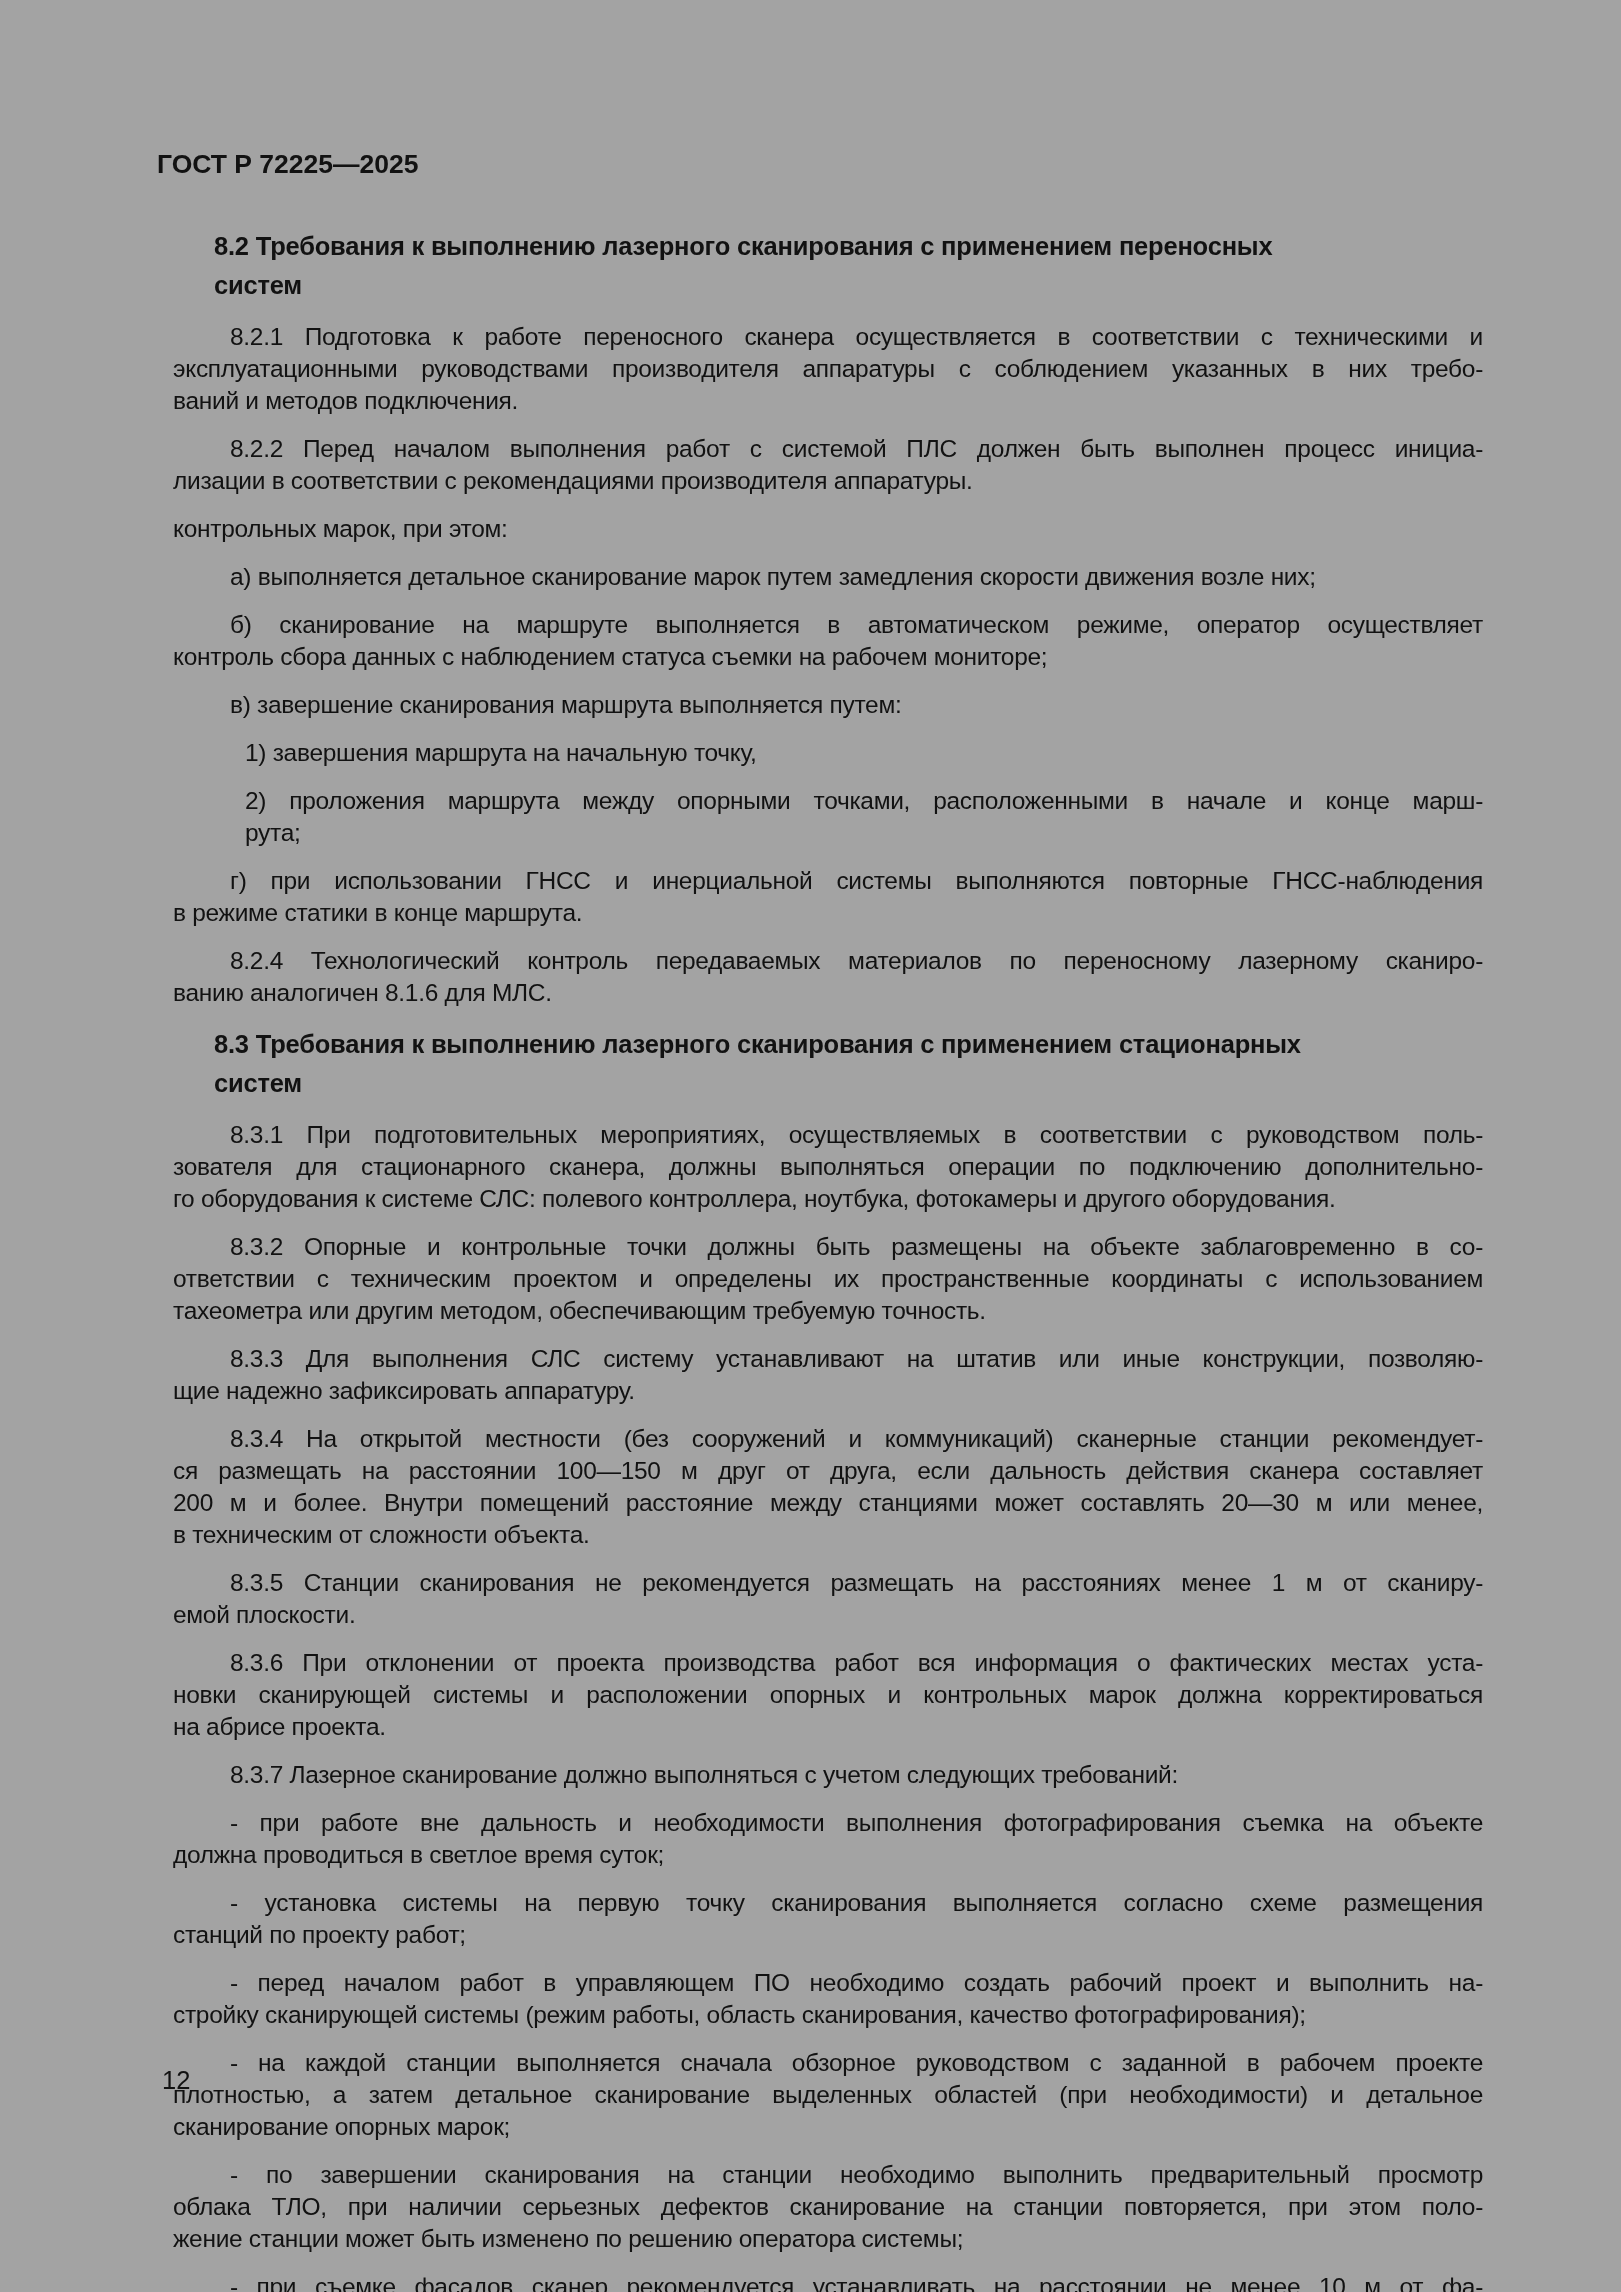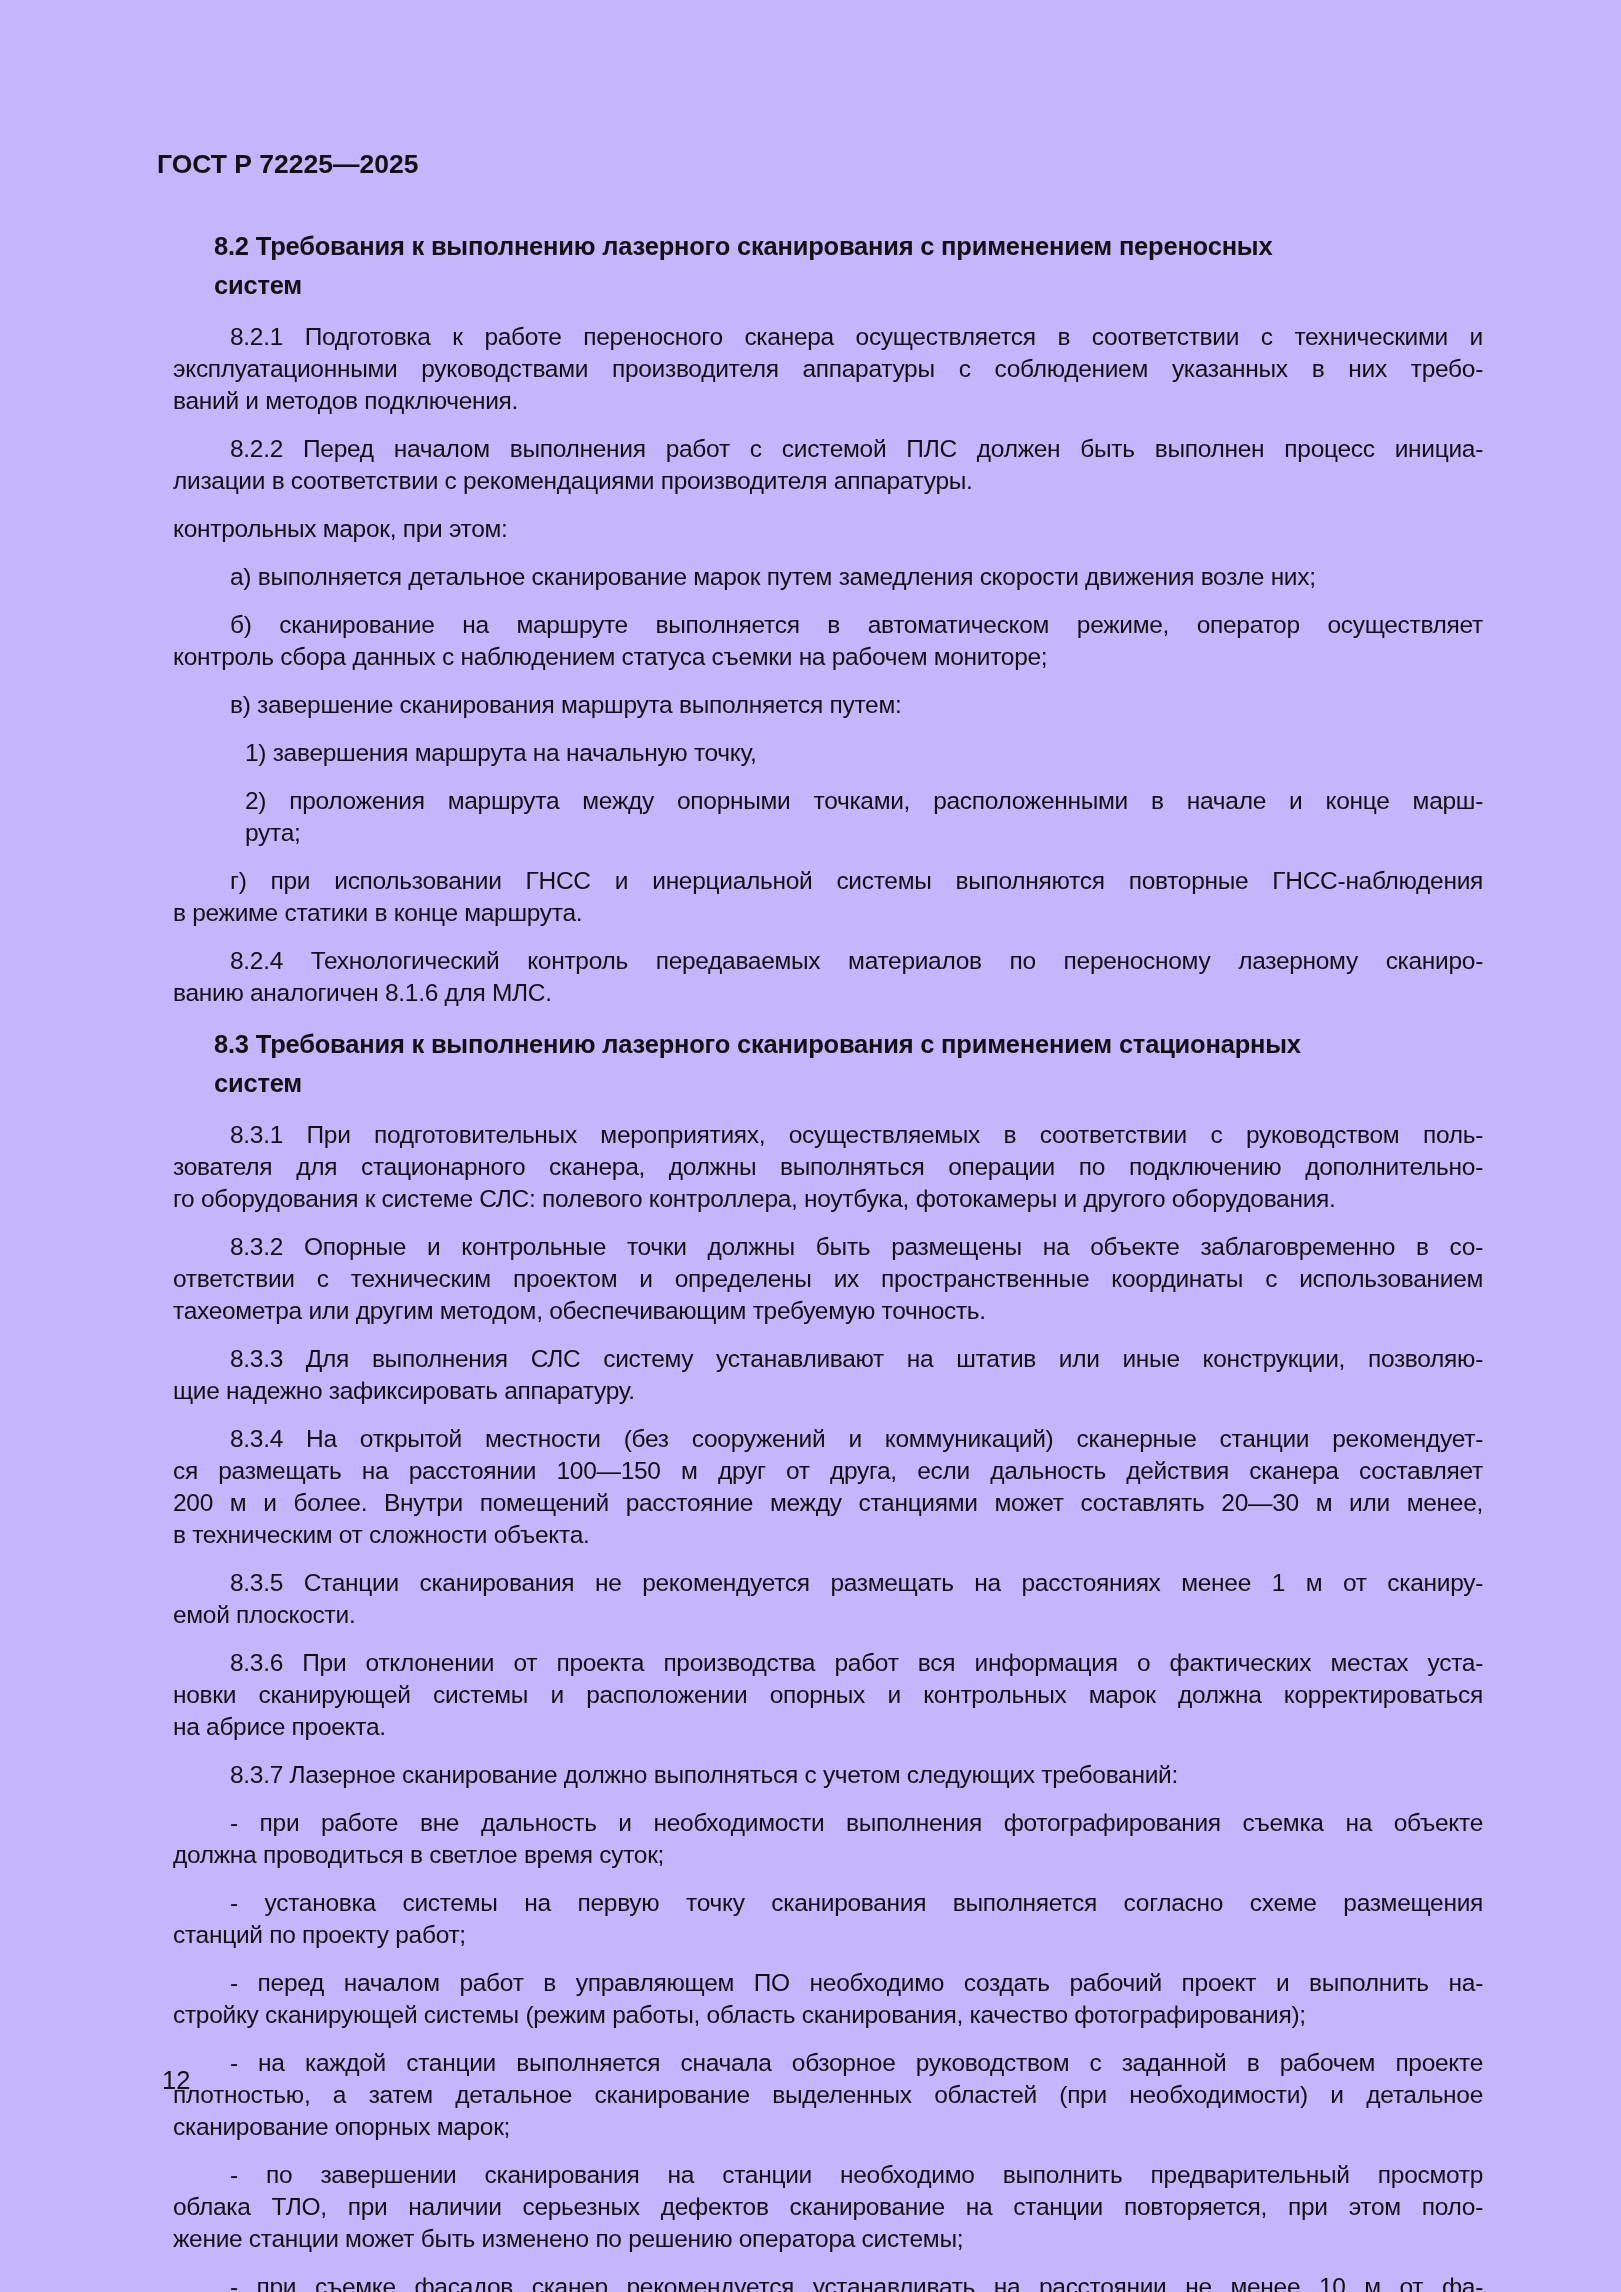--- a/index.html
+++ b/index.html
@@ -4,21 +4,21 @@
 <style>
   html, body {
     margin: 0;
     padding: 0;
     background: #ffffff;
   }
   .page {
     position: relative;
     width: 1621px;
     height: 2293px;
-    background: #c4b5fd;
+    background: #a3a3a3;
     box-sizing: border-box;
     padding: 149px 122px 0 157px;
     font-family: "Liberation Sans", sans-serif;
     color: #121212;
     overflow: hidden;
   }
   .doc-header {
     font-size: 26.5px;
     font-weight: 700;
     letter-spacing: 0;

